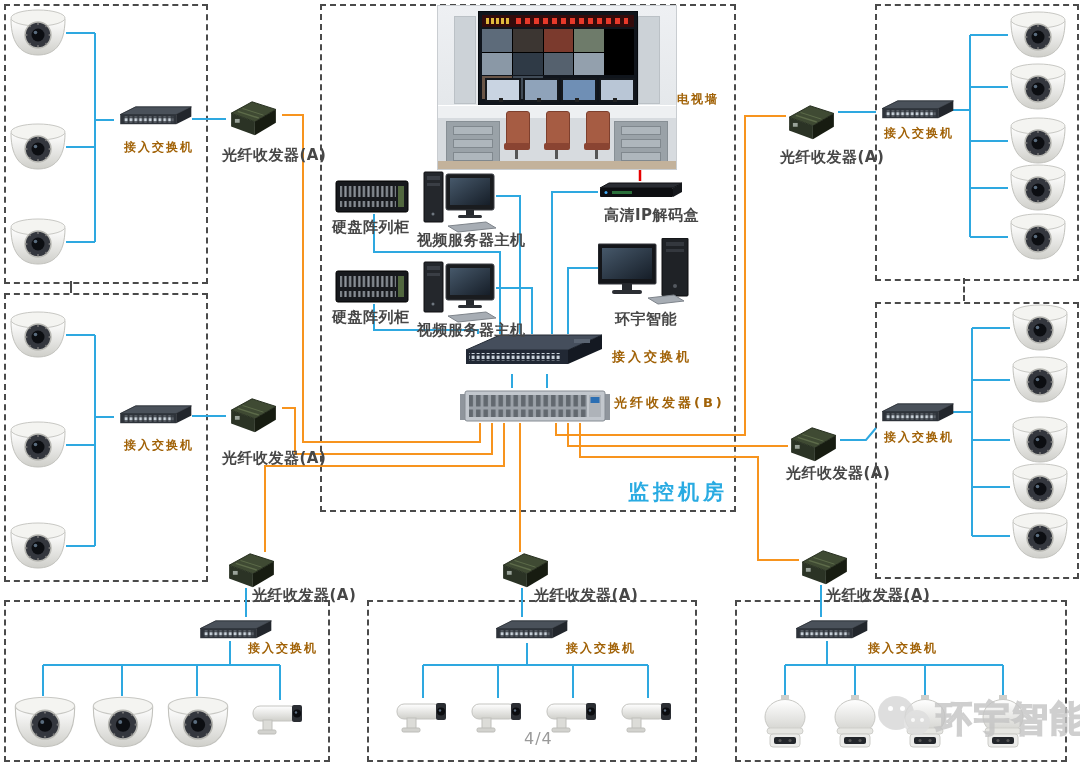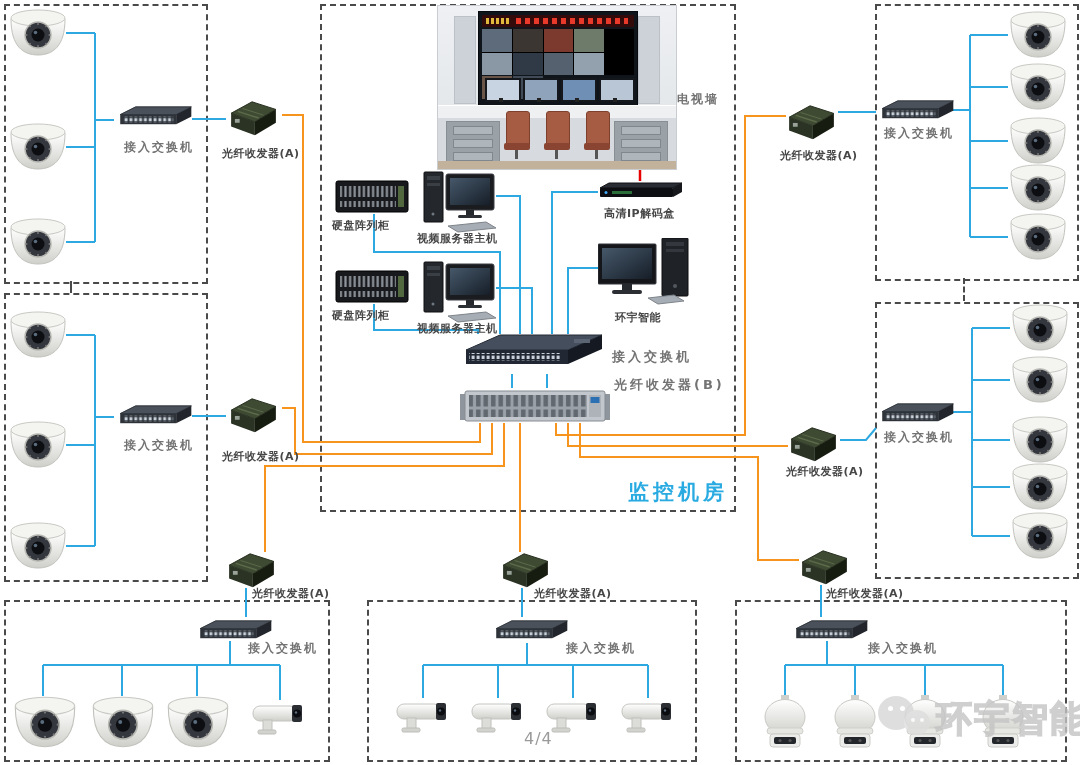--- a/index.html
+++ b/index.html
@@ -2,22 +2,22 @@
 <html><head>
 <meta charset="utf-8">
 <style>
   html,body{margin:0;padding:0;background:#fff}
   .stage{position:relative;width:1080px;height:765px;background:#fff;overflow:hidden;
          font-family:"DejaVu Sans",sans-serif}
   .box{position:absolute;border:2px dashed #4a4a4a}
   .wires{position:absolute;left:0;top:0;z-index:2}
   .dev{position:absolute;z-index:3}
   .lbl{position:absolute;z-index:4;font-weight:bold;font-size:12px;letter-spacing:2px;
-       color:#737373;white-space:nowrap}
-  .lbl.sm{font-size:11px;letter-spacing:0.5px;color:#474747}
+       color:#a16207;white-space:nowrap}
+  .lbl.sm{font-size:15px;letter-spacing:0.5px;color:#474747}
   .lbl.big{font-size:13px;letter-spacing:3px}
   .room-lbl{position:absolute;z-index:4;font-weight:bold;font-size:21px;letter-spacing:4px;
        color:#29ABE2;white-space:nowrap}
   .page-lbl{position:absolute;z-index:4;font-size:16px;color:#9a9a9a;letter-spacing:1px}
   .tick{position:absolute;border-left:2px dashed #4a4a4a;width:0;z-index:1}
   
   .tvwall{position:absolute;left:437px;top:5px;width:238px;height:163px;z-index:3;
           background:linear-gradient(#eef0f3,#dfe3e6);border:1px solid #c9cdd1}
   .tv-pillar{position:absolute;top:10px;width:20px;height:86px;background:#ccd2d7;border:1px solid #bbc1c6}
   .tv-screen{position:absolute;left:40px;top:5px;width:158px;height:94px;background:#10151c;border:1px solid #060a0e}
@@ -452,21 +452,21 @@
     </svg>
 
   <span class="lbl" style="left:677px;top:91px">电视墙</span>
   <span class="lbl sm" style="left:604px;top:206px">高清IP解码盒</span>
   <span class="lbl sm" style="left:332px;top:218px">硬盘阵列柜</span>
   <span class="lbl sm" style="left:417px;top:231px">视频服务器主机</span>
   <span class="lbl sm" style="left:332px;top:308px">硬盘阵列柜</span>
   <span class="lbl sm" style="left:417px;top:321px">视频服务器主机</span>
   <span class="lbl sm" style="left:615px;top:310px">环宇智能</span>
   <span class="lbl big" style="left:612px;top:348px">接入交换机</span>
-  <span class="lbl big" style="left:614px;top:376px">光纤收发器(B)</span>
+  <span class="lbl big" style="left:614px;top:394px">光纤收发器(B)</span>
   <span class="room-lbl" style="left:628px;top:478px">监控机房</span>
 
   <span class="lbl" style="left:124px;top:139px">接入交换机</span>
   <span class="lbl" style="left:124px;top:437px">接入交换机</span>
   <span class="lbl" style="left:884px;top:125px">接入交换机</span>
   <span class="lbl" style="left:884px;top:429px">接入交换机</span>
   <span class="lbl" style="left:248px;top:640px">接入交换机</span>
   <span class="lbl" style="left:566px;top:640px">接入交换机</span>
   <span class="lbl" style="left:868px;top:640px">接入交换机</span>
 

